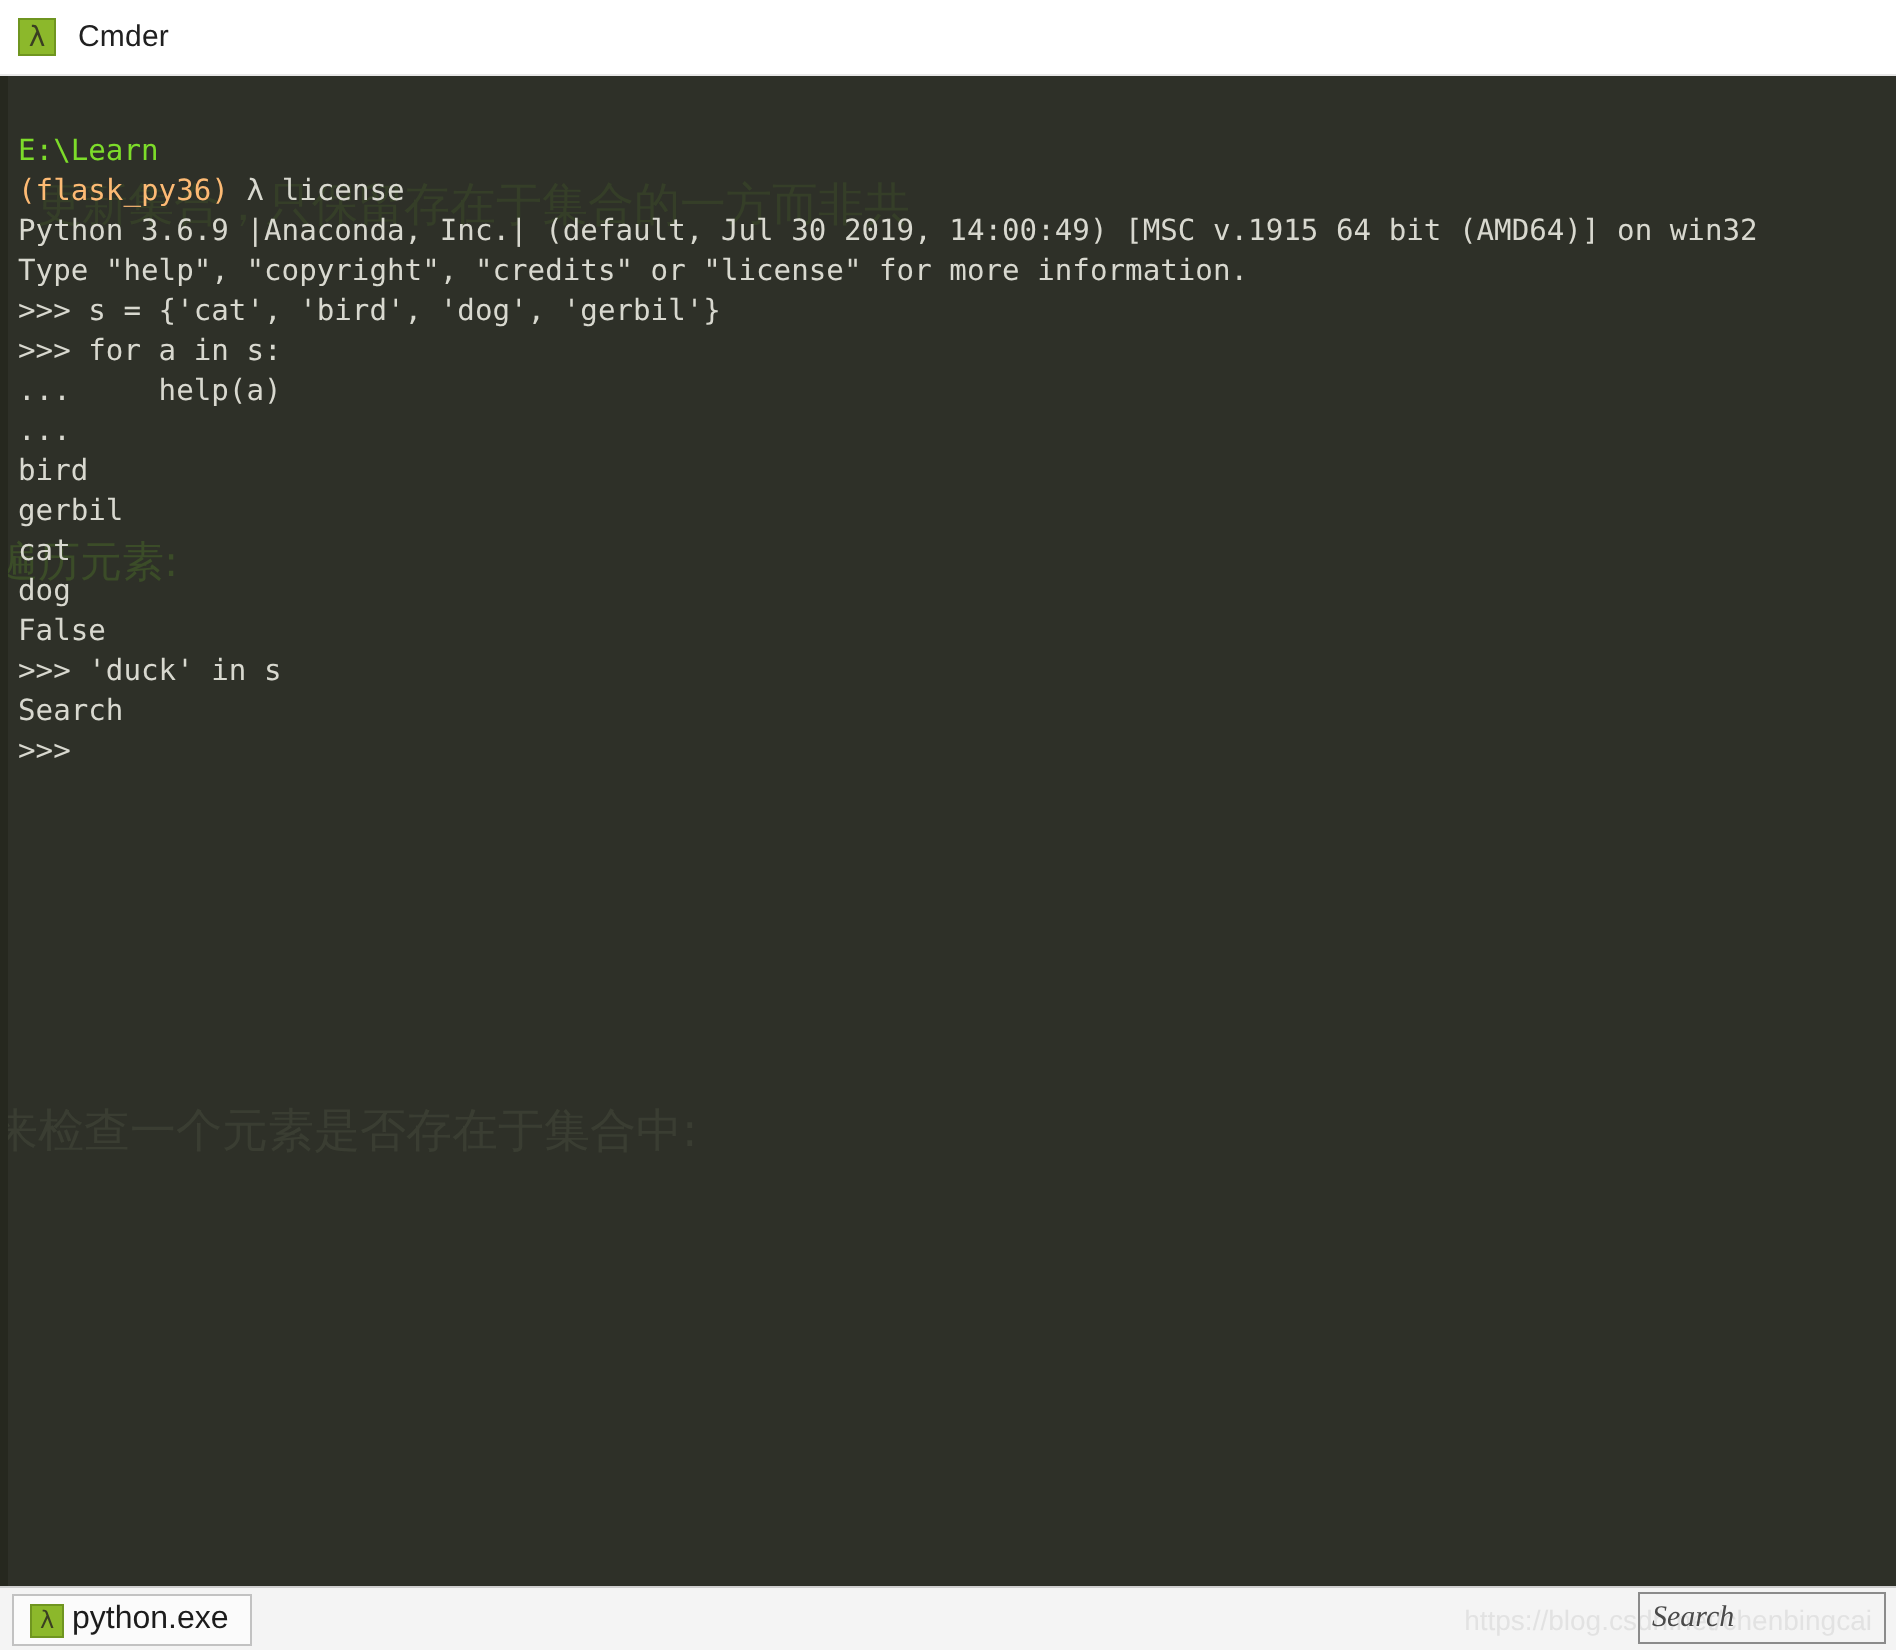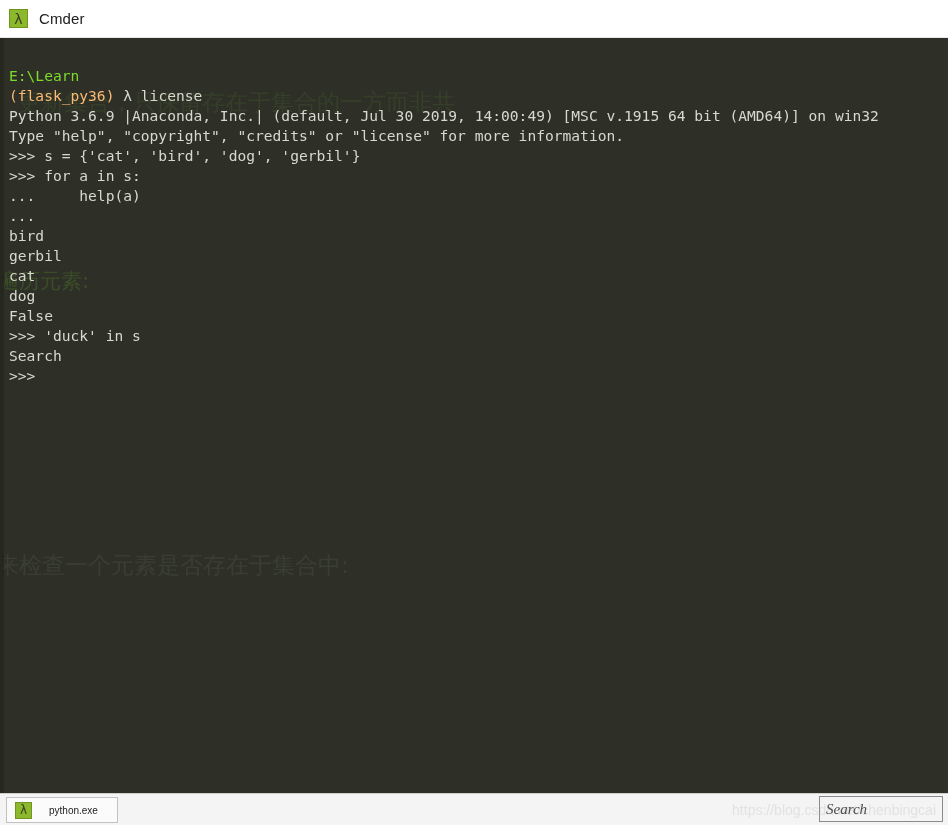--- a/index.html
+++ b/index.html
@@ -134,22 +134,22 @@
     display: flex;
     align-items: center;
     padding: 0 11px 0 8px;
   }
   .tab .lambda-icon {
     width: 17px;
     height: 17px;
     font-size: 12px;
   }
   .tab-label {
-    margin-left: 17px;
-    font-size: 10px;
+    margin-left: 4px;
+    font-size: 16px;
     color: #1c1c1c;
     font-family: "Liberation Sans", sans-serif;
     white-space: nowrap;
   }
   .status-watermark {
     position: absolute;
     right: 12px;
     top: 8px;
     font-size: 14px;
     color: #e2e2e2;

